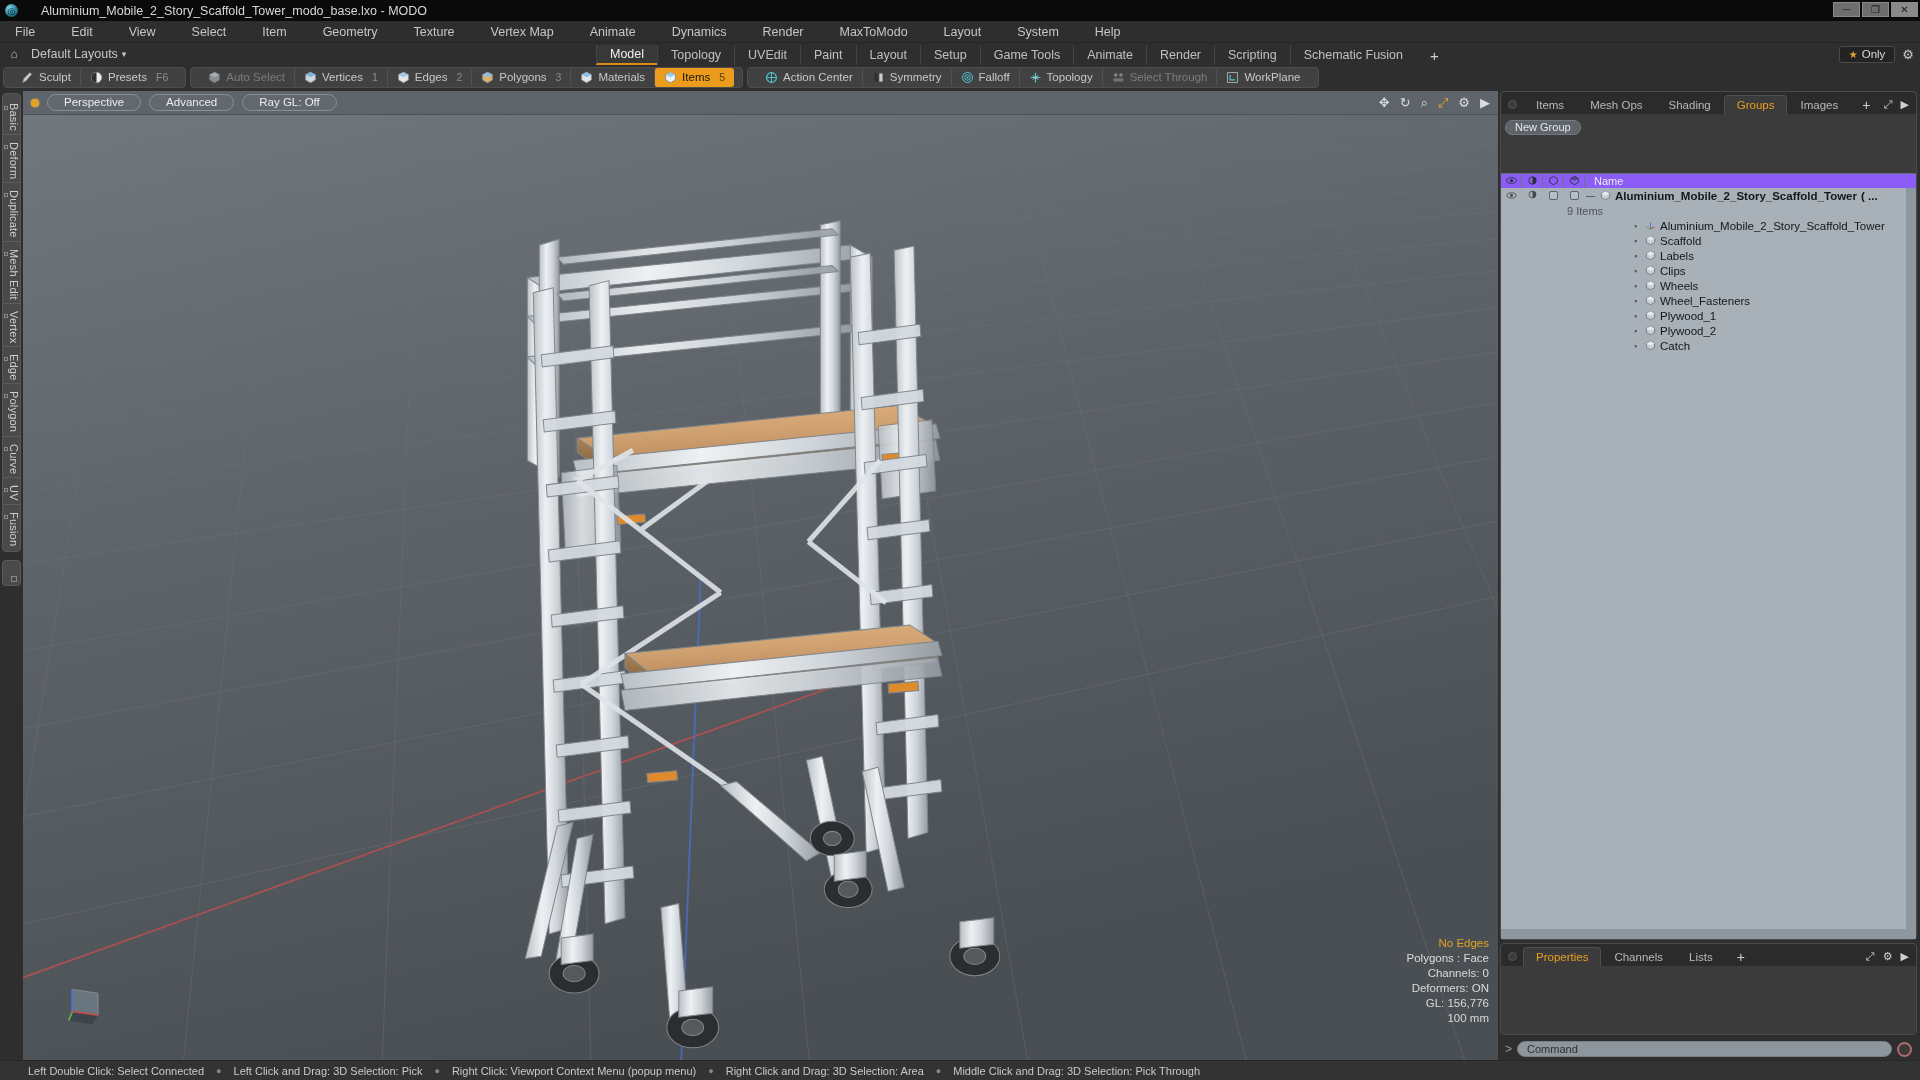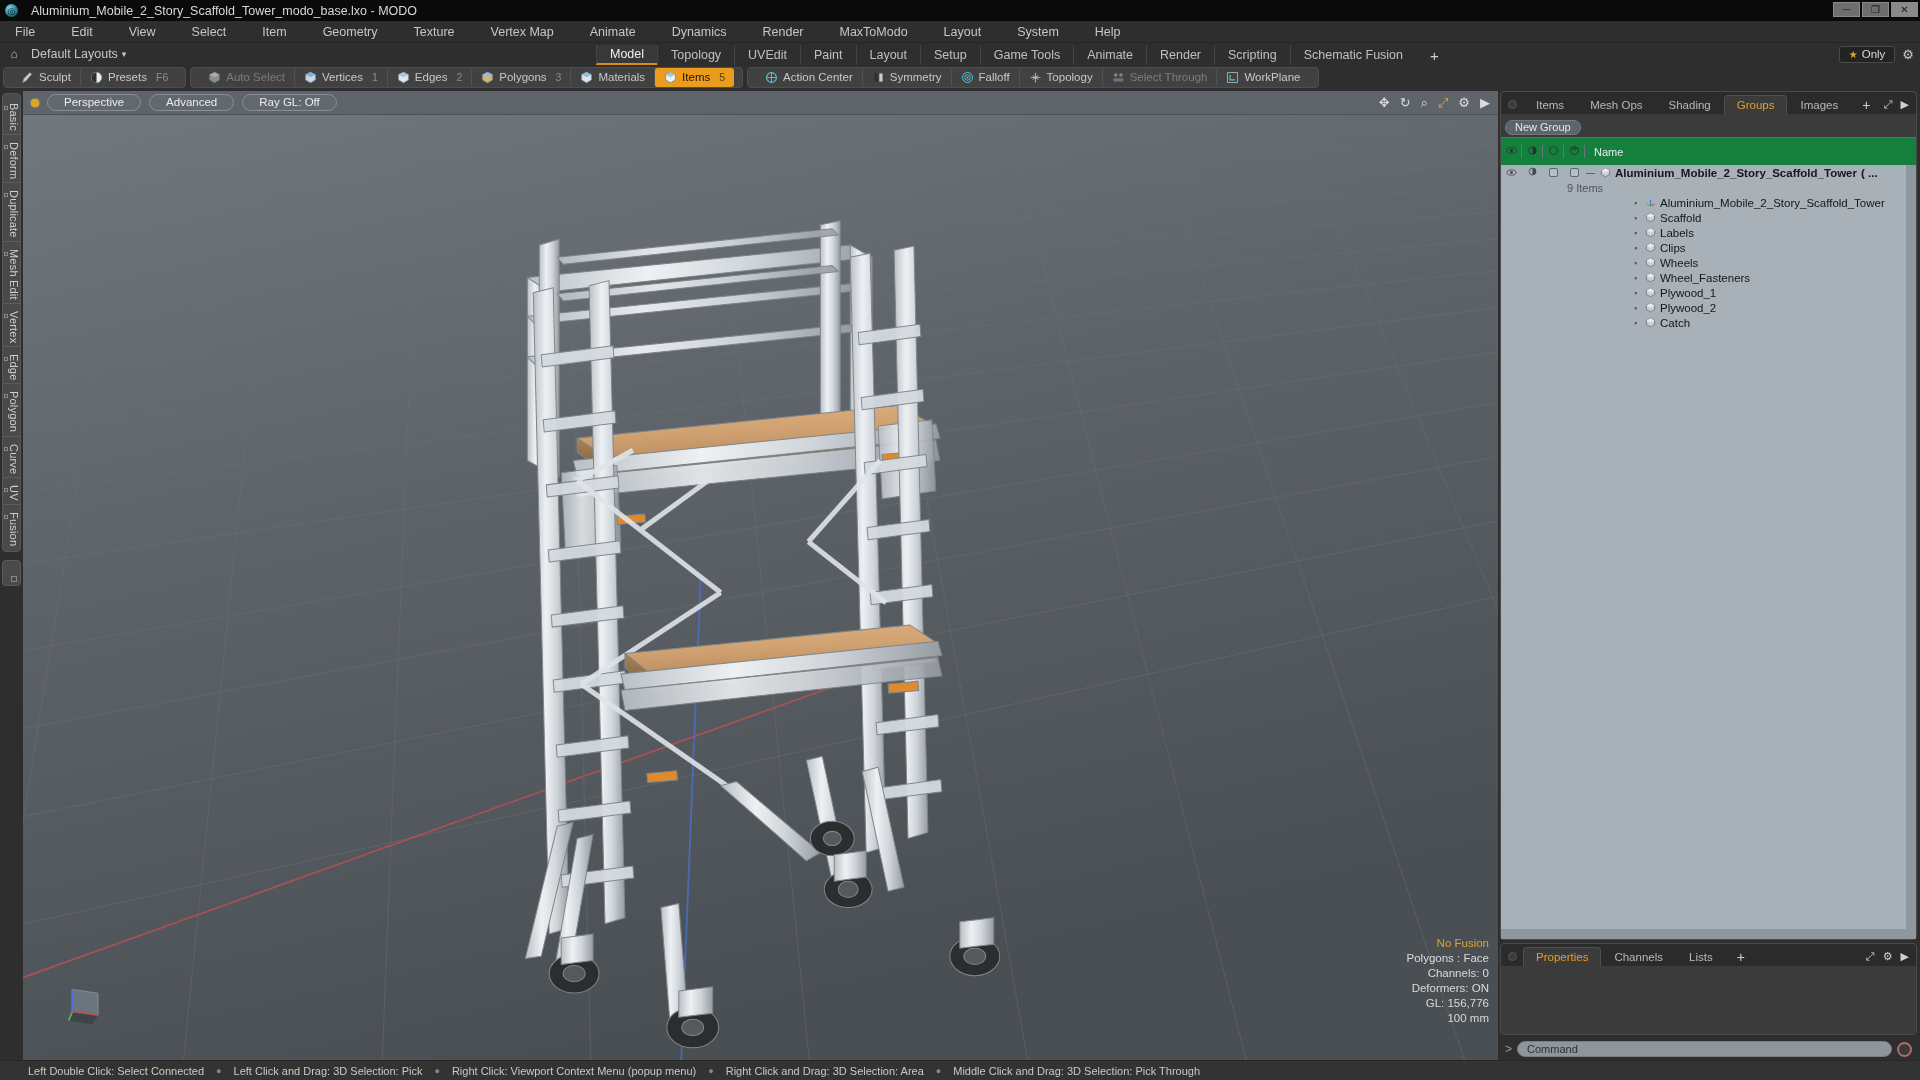--- a/index.html
+++ b/index.html
@@ -17,21 +17,21 @@
     height: 21px; background: #0a0a0a; display: flex; align-items: center;
     position: relative; flex: 0 0 21px;
   }
   .title-logo {
     width: 13px; height: 13px; border-radius: 50%;
     background: radial-gradient(circle at 35% 30%, #7fd6e8 0%, #2b7d94 55%, #10404f 100%);
     margin-left: 5px; flex: 0 0 13px;
     display: flex; align-items: center; justify-content: center;
     font-size: 9px; color: #04242e;
   }
-  .title-text { color: #d8d8d8; font-size: 12.5px; margin-left: 13px; white-space: nowrap; }
+  .title-text { color: #d8d8d8; font-size: 12.5px; margin-left: 23px; white-space: nowrap; }
   .win-btns { position: absolute; right: 2px; top: 2px; display: flex; gap: 2px; }
   .win-btn {
     width: 27px; height: 15px; background: #6e6e6e; border: 1px solid #8a8a8a;
     color: #1c1c1c; font-size: 10px; display: flex; align-items: center; justify-content: center;
     line-height: 1;
   }
   .win-btn.close { background: #8a8a8a; }
 
   
   .menubar {
@@ -144,22 +144,23 @@
   .ptabs-right { position:absolute; right:7px; bottom:3px; display:flex; gap:8px; align-items:center;}
   .ptabs-right span { color:#cfcfcf; font-size:11px; }
 
   .newgroup-row { padding:3px 4px 2px; }
   .newgroup-btn {
     display:inline-flex; align-items:center; height:15px; padding:0 9px;
     background:#5e6469; border:1px solid #727880; border-radius:7px;
     color:#e6eaee; font-size:11px;
   }
   .tree-head {
-    height:28px; background:#15803d; display:flex; align-items:center; font-size:11px; color:#e8ecef;
+    height:15px; background:#8b5cf6; display:flex; align-items:center; font-size:11px; color:#e8ecef;
     border-top:1px solid #666d74;
+    margin-top:36px;
   }
   .th-ic { width:21px; flex:0 0 21px; text-align:center; border-right:1px solid #6c737a; color:#2b2f33; font-size:10px;}
   .th-name { padding-left:9px; }
   .tree-body { flex:1 1 auto; background:#a8b0b8; overflow:hidden; position:relative;}
   .trow { display:flex; align-items:center; height:15px; font-size:11.5px; color:#14181c; }
   .trow.header { font-weight:bold; }
   .trow .gut { width:21px; flex:0 0 21px; text-align:center; }
   .gut-sq { display:inline-block; width:9px; height:9px; border:1px solid #5d656c; border-radius:2px; background:#b6bec5; }
   .tname { display:flex; align-items:center; gap:4px; white-space:nowrap; }
   .tname .twist { color:#555d64; font-size:9px; width:11px; display:inline-block; text-align:center;}
@@ -602,21 +603,21 @@
 
         <svg class="axisgizmo" viewBox="0 0 48 48">
           <path d="M8 6 L36 10 L36 34 L8 30 Z" fill="#6e7b86" opacity=".85" stroke="#8e9ba6"></path>
           <path d="M8 30 L36 34 L30 44 L4 40 Z" fill="#3c4349" opacity=".9"></path>
           <path d="M8 30 L8 6" stroke="#4f77d8" stroke-width="2"></path>
           <path d="M8 30 L36 34" stroke="#b8504e" stroke-width="2"></path>
           <path d="M8 30 L4 40" stroke="#5faa52" stroke-width="2"></path>
         </svg>
 
         <div class="vp-label" id="vpstats">
-          <div class="hl">No Fusion</div>
+          <div class="hl">No Edges</div>
           <div>Polygons : Face</div>
           <div>Channels: 0</div>
           <div>Deformers: ON</div>
           <div>GL: 156,776</div>
           <div>100 mm</div>
         </div>
       </div>
     </div>
 
     <div class="rightcol">

